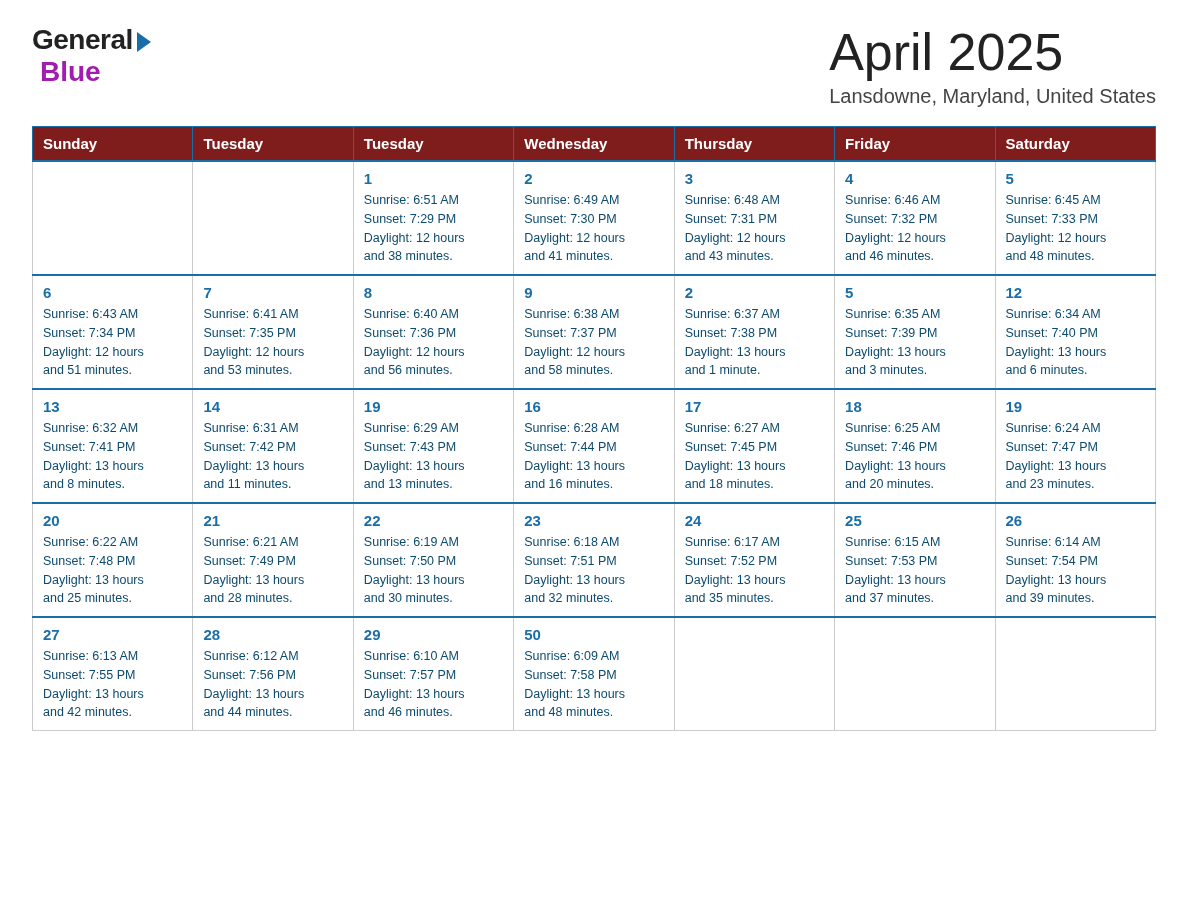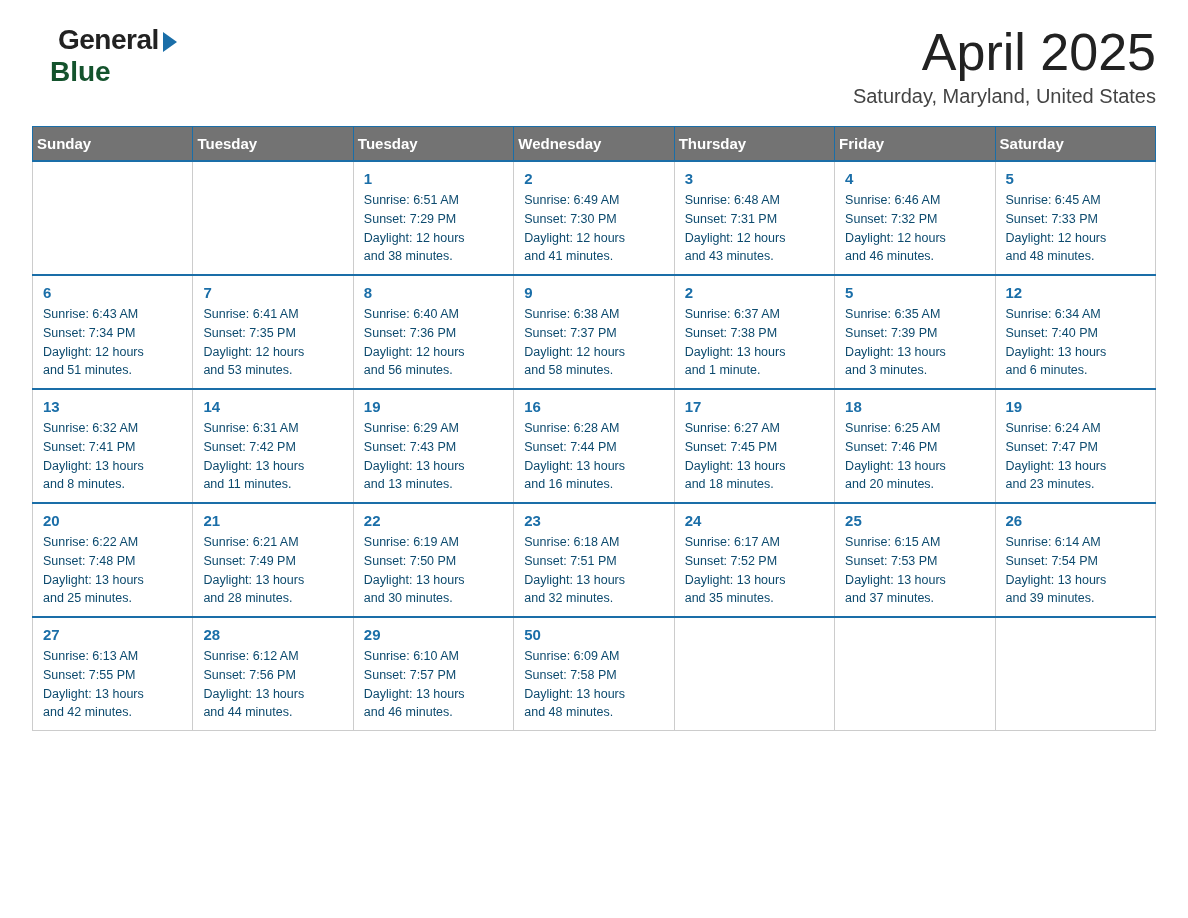--- a/index.html
+++ b/index.html
@@ -24,62 +24,60 @@
     }
     .logo-top {
       display: flex;
       align-items: center;
     }
     .logo-general {
       font-size: 28px;
       font-weight: bold;
       color: #222;
       letter-spacing: -0.5px;
-      margin-left: 26px;
     }
     .logo-arrow {
       width: 0;
       height: 0;
       border-left: 14px solid #1a6ea8;
       border-top: 10px solid transparent;
       border-bottom: 10px solid transparent;
       margin-left: 4px;
       margin-top: 4px;
     }
     .logo-blue {
       font-size: 28px;
       font-weight: bold;
-      color: #14532d;
-      margin-left: 18px;
+      color: #a21caf;
+      margin-left: 8px;
     }
     .header-right {
-      text-align: right;
     }
     .month-title {
       font-size: 52px;
       font-weight: normal;
       color: #222;
       line-height: 1.1;
     }
     .location {
       font-size: 20px;
       color: #444;
       margin-top: 4px;
     }
     .calendar {
       width: 100%;
       border-collapse: collapse;
       border: 1px solid #1a6ea8;
     }
     .calendar th {
-      background: #737373;
+      background: #7f1d1d;
       color: #fff;
       font-size: 15px;
       font-weight: bold;
-      padding: 8px 4px;
+      padding: 8px 10px;
       text-align: left;
       border: 1px solid #1a6ea8;
     }
     .calendar td {
       vertical-align: top;
       padding: 8px 10px;
       border: 1px solid #ccc;
       font-size: 13px;
       color: #222;
       width: 14.28%;
@@ -111,21 +109,21 @@
 <div class="header">
   <div class="logo">
     <div class="logo-top">
       <span class="logo-general">General</span>
       <div class="logo-arrow"></div>
     </div>
     <span class="logo-blue">Blue</span>
   </div>
   <div class="header-right">
     <div class="month-title">April 2025</div>
-    <div class="location">Saturday, Maryland, United States</div>
+    <div class="location">Lansdowne, Maryland, United States</div>
   </div>
 </div>
 
 <table class="calendar">
   <thead>
     <tr>
     <th>Sunday</th>
         <th>Tuesday</th>
         <th>Tuesday</th>
         <th>Wednesday</th>

